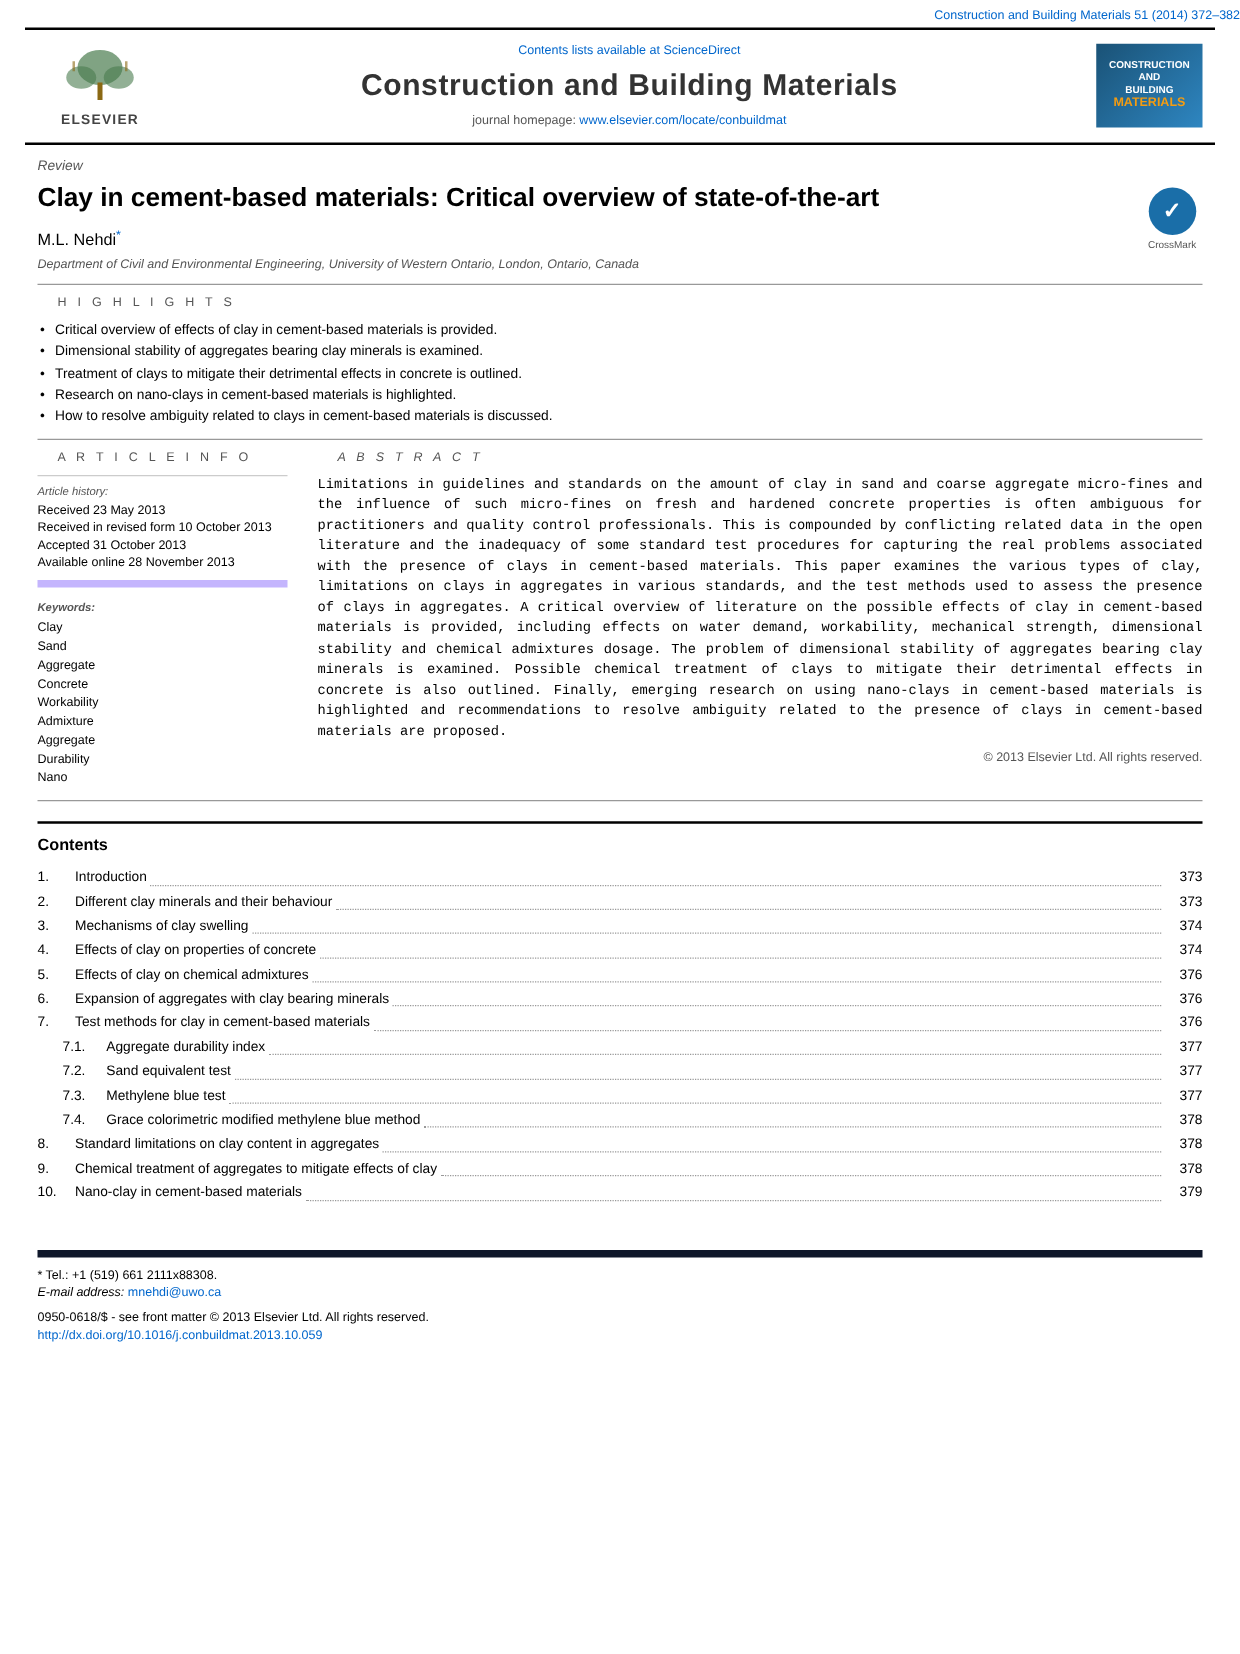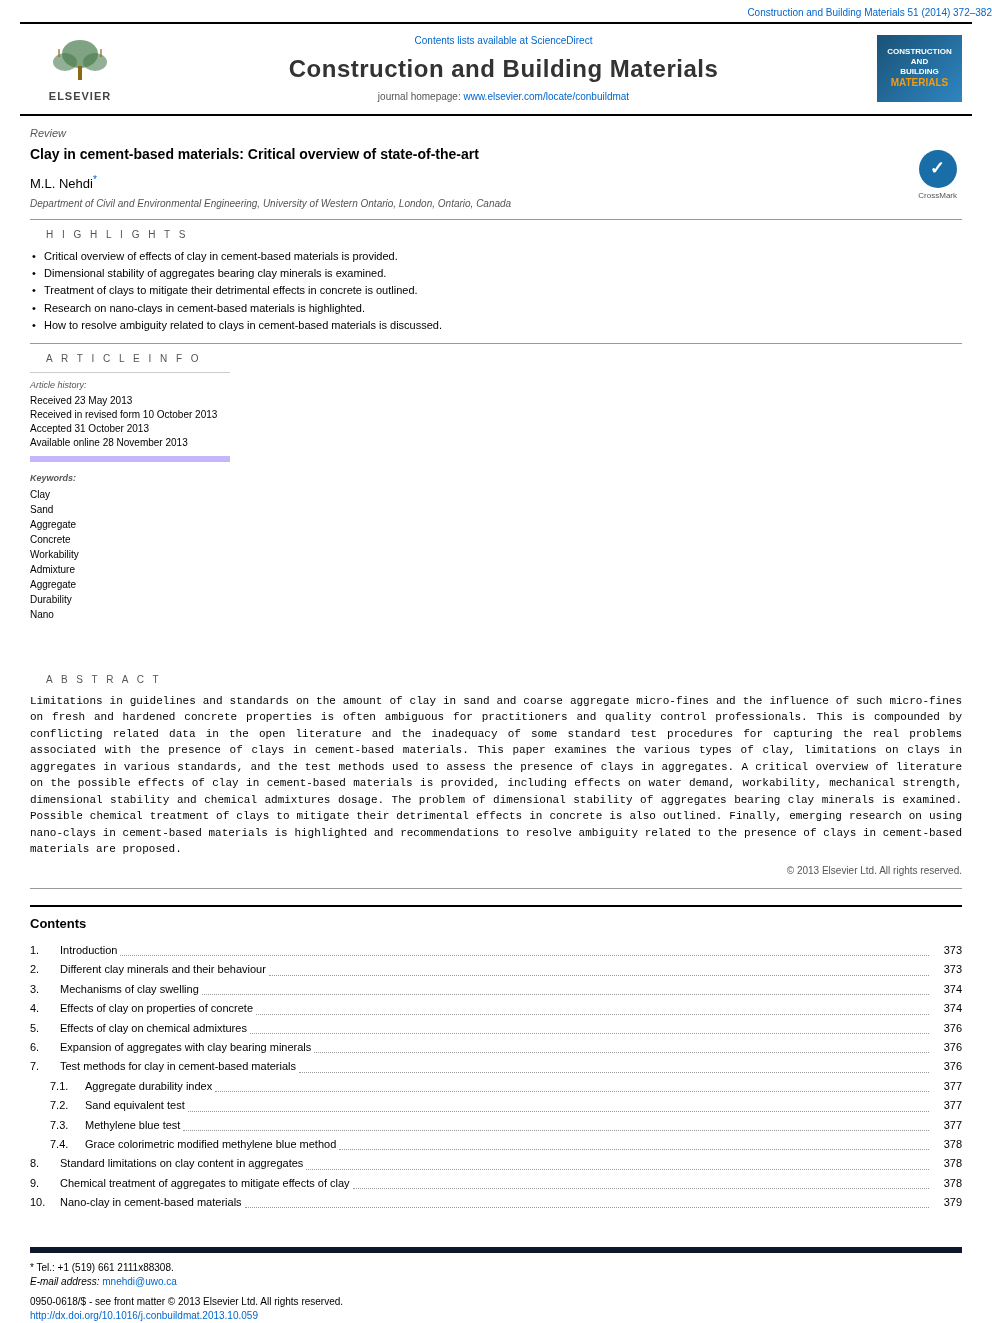--- a/index.html
+++ b/index.html
@@ -104,21 +104,21 @@
     }
 
     .review-label {
       font-size: 11px;
       font-style: italic;
       color: #555;
       margin-bottom: 4px;
     }
 
     .article-title {
-      font-size: 14px;
+      font-size: 21px;
       font-weight: bold;
       color: #000;
       line-height: 1.3;
       margin-bottom: 10px;
       padding-right: 60px;
     }
 
     .author-name {
       font-size: 13px;
       color: #000;
@@ -170,23 +170,22 @@
     .highlights-list li::before {
       content: "•";
       position: absolute;
       left: 2px;
       color: #000;
     }
 
     
     .two-col {
       display: flex;
-      gap: 35px;
+      gap: 24px;
       margin-top: 8px;
-      flex-direction: column;
     }
 
     .col-left {
       width: 200px;
       flex-shrink: 0;
     }
 
     .col-right {
       flex: 1;
     }
@@ -407,21 +406,21 @@
           <div class="keyword-item">Concrete</div>
           <div class="keyword-item">Workability</div>
           <div class="keyword-item">Admixture</div>
           <div class="keyword-item">Aggregate</div>
           <div class="keyword-item">Durability</div>
           <div class="keyword-item">Nano</div>
         </div>
       </div>
 
       <div class="col-right">
-        <div class="section-header" style="margin-top:16px;">A B S T R A C T</div>
+        <div class="section-header" style="margin-top:0;font-style:italic;">A B S T R A C T</div>
         <p class="abstract-text">Limitations in guidelines and standards on the amount of clay in sand and coarse aggregate micro-fines and the influence of such micro-fines on fresh and hardened concrete properties is often ambiguous for practitioners and quality control professionals. This is compounded by conflicting related data in the open literature and the inadequacy of some standard test procedures for capturing the real problems associated with the presence of clays in cement-based materials. This paper examines the various types of clay, limitations on clays in aggregates in various standards, and the test methods used to assess the presence of clays in aggregates. A critical overview of literature on the possible effects of clay in cement-based materials is provided, including effects on water demand, workability, mechanical strength, dimensional stability and chemical admixtures dosage. The problem of dimensional stability of aggregates bearing clay minerals is examined. Possible chemical treatment of clays to mitigate their detrimental effects in concrete is also outlined. Finally, emerging research on using nano-clays in cement-based materials is highlighted and recommendations to resolve ambiguity related to the presence of clays in cement-based materials are proposed.</p>
         <div class="copyright-line">© 2013 Elsevier Ltd. All rights reserved.</div>
       </div>
 
     </div>
 
     <hr class="divider" style="margin-top:10px;">
 
     <div class="contents-section">
       <div class="contents-title">Contents</div>

